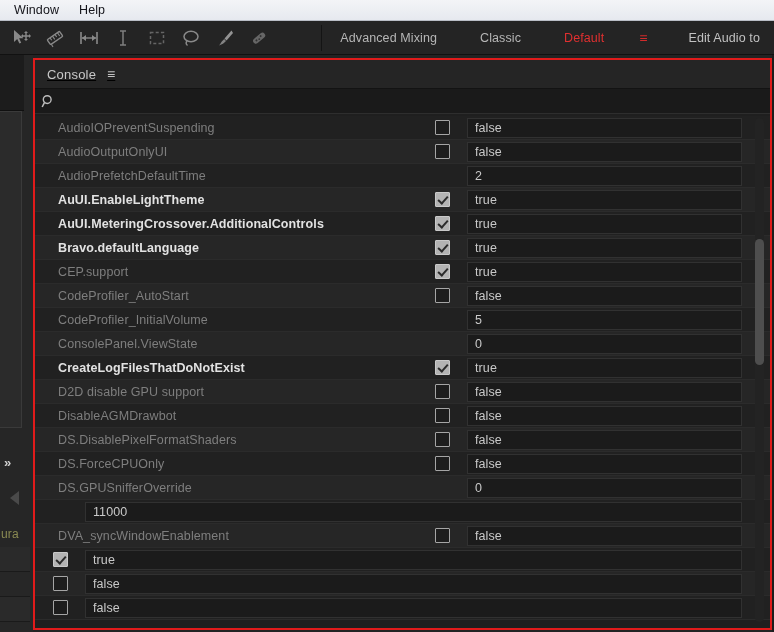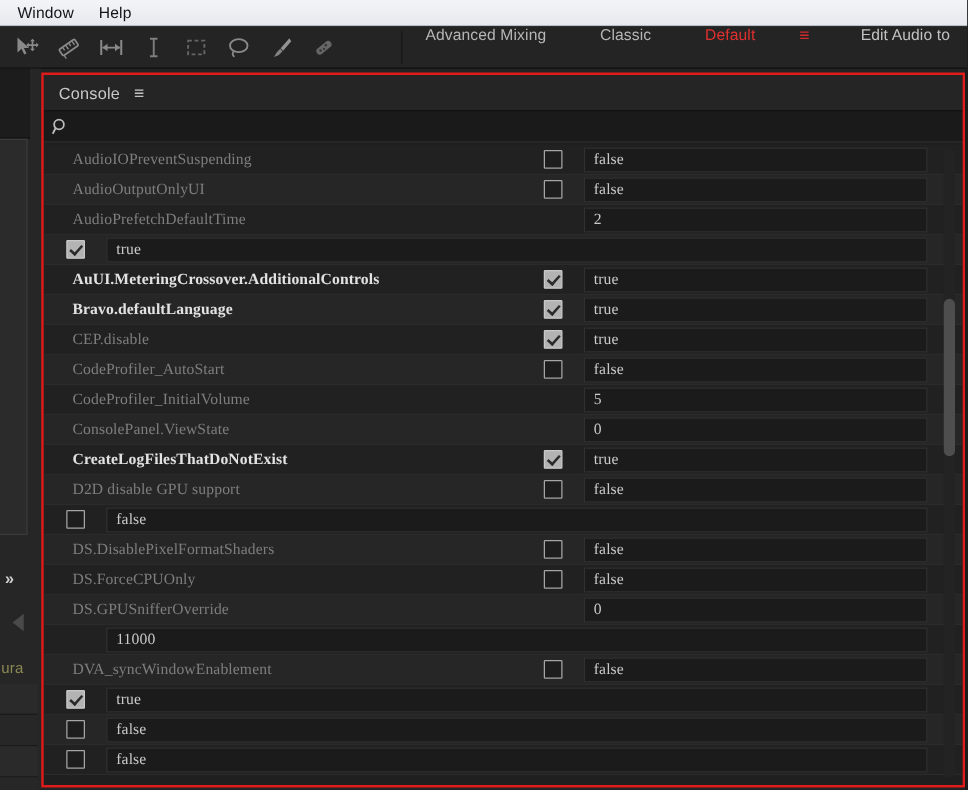--- a/index.html
+++ b/index.html
@@ -29,21 +29,21 @@
     background:#242424;border-bottom:1px solid #111;
     display:flex;align-items:center;box-sizing:border-box;
   }
   .tools{display:flex;align-items:center;height:34px;padding-left:4px;width:330px;box-sizing:border-box;}
   .tool{
     width:34px;height:30px;display:flex;align-items:center;justify-content:center;
     opacity:.62;
   }
   .tool svg{display:block;}
   .tbdiv{width:1px;height:26px;background:#141414;margin:0 4px;}
-  .wsbar{display:flex;align-items:flex-start;height:34px;flex:1;gap:15px;}
+  .wsbar{display:flex;align-items:center;height:34px;flex:1;gap:15px;}
   .ws{
     font-size:12.5px;color:#b6b6b6;padding:0 14px;white-space:nowrap;letter-spacing:.1px;
   }
   .ws.active{color:#e03030;}
   .wsmenu{color:#d12b2b;font-size:14px;padding:0 6px;line-height:1;letter-spacing:0;}
   .ws.tail{color:#c2c2c2;padding-left:20px;}
 
   
   .leftcol{position:absolute;left:0;top:55px;width:33px;height:577px;background:#262626;overflow:hidden;}
   .lpanel-a{position:absolute;left:0;top:0;width:24px;height:55px;background:#1c1c1c;border-bottom:1px solid #101010;}
@@ -54,41 +54,41 @@
   .lp-rows{position:absolute;left:0;top:492px;width:30px;height:140px;}
   .lp-row{height:24px;border-bottom:1px solid #1a1a1a;background:#2a2a2a;}
   .lp-row:nth-child(even){background:#272727;}
 
   
   .console{
     position:absolute;left:33px;top:58px;width:739px;height:572px;
     border:2px solid #e01b1b;box-sizing:border-box;background:#1f1f1f;overflow:hidden;
   }
   .console-head{
-    height:28px;background:#252525;display:flex;align-items:center;padding-left:12px;box-sizing:border-box;
+    height:28px;background:#252525;display:flex;align-items:center;padding-left:12px;box-sizing:border-box;text-decoration:underline;
   }
   .console-title{color:#c8c8c8;font-size:13px;letter-spacing:.2px;}
   .console-burger{margin-left:11px;color:#c2c2c2;font-size:14px;line-height:1;}
   .searchrow{
     height:26px;background:#1a1a1a;border-top:1px solid #131313;border-bottom:1px solid #2e2e2e;
     display:flex;align-items:center;box-sizing:border-box;
   }
   .search-ic{width:26px;display:flex;align-items:center;justify-content:center;}
   .search-input{
     flex:1;background:transparent;border:0;outline:none;color:#cfcfcf;font-size:12px;
     font-family:"Liberation Sans", sans-serif;height:22px;padding:0;
   }
   .search-input::placeholder{color:#5a5a5a;}
 
   .list{
     position:absolute;left:0;top:56px;right:0;bottom:0;background:#1f1f1f;overflow:hidden;
   }
   .row{
     position:relative;height:24px;display:flex;align-items:center;
-    border-bottom:1px solid #2b2b2b;background:#212121;box-sizing:border-box;font-family:Liberation Serif, serif;
+    border-bottom:1px solid #2b2b2b;background:#212121;box-sizing:border-box;
   }
   .row.alt{background:#262626;}
   .row .name{
     width:382px;padding-left:23px;box-sizing:border-box;
     font-size:12.5px;color:#7e7e7e;white-space:nowrap;overflow:hidden;text-overflow:ellipsis;
     letter-spacing:.1px;
   }
   .row.bold .name{color:#e2e2e2;font-weight:bold;}
   .cbcell{width:50px;display:flex;align-items:center;justify-content:center;}
   .cb{
@@ -243,41 +243,42 @@
           <div class="valcell">false</div>
         </div>
         <div class="row">
           <div class="name">AudioPrefetchDefaultTime</div>
           <div class="cbcell">
             <div class="cb none"></div>
           </div>
           <div class="valcell">2</div>
         </div>
         <div class="row bold alt">
+          <div class="name">AuUI.EnableLightTheme</div>
           <div class="cbcell">
             <div class="cb on"></div>
           </div>
           <div class="valcell">true</div>
         </div>
         <div class="row bold">
           <div class="name">AuUI.MeteringCrossover.AdditionalControls</div>
           <div class="cbcell">
             <div class="cb on"></div>
           </div>
           <div class="valcell">true</div>
         </div>
         <div class="row bold alt">
           <div class="name">Bravo.defaultLanguage</div>
           <div class="cbcell">
             <div class="cb on"></div>
           </div>
           <div class="valcell">true</div>
         </div>
         <div class="row">
-          <div class="name">CEP.disable</div>
+          <div class="name">CEP.support</div>
           <div class="cbcell">
             <div class="cb on"></div>
           </div>
           <div class="valcell">true</div>
         </div>
         <div class="row alt">
           <div class="name">CodeProfiler_AutoStart</div>
           <div class="cbcell">
             <div class="cb"></div>
           </div>
@@ -305,20 +306,21 @@
           <div class="valcell">true</div>
         </div>
         <div class="row alt">
           <div class="name">D2D disable GPU support</div>
           <div class="cbcell">
             <div class="cb"></div>
           </div>
           <div class="valcell">false</div>
         </div>
         <div class="row">
+          <div class="name">DisableAGMDrawbot</div>
           <div class="cbcell">
             <div class="cb"></div>
           </div>
           <div class="valcell">false</div>
         </div>
         <div class="row alt">
           <div class="name">DS.DisablePixelFormatShaders</div>
           <div class="cbcell">
             <div class="cb"></div>
           </div>

